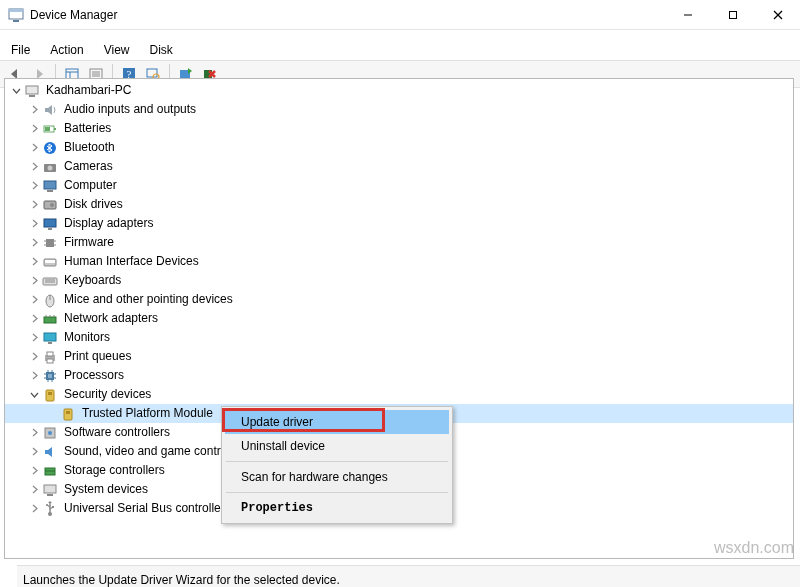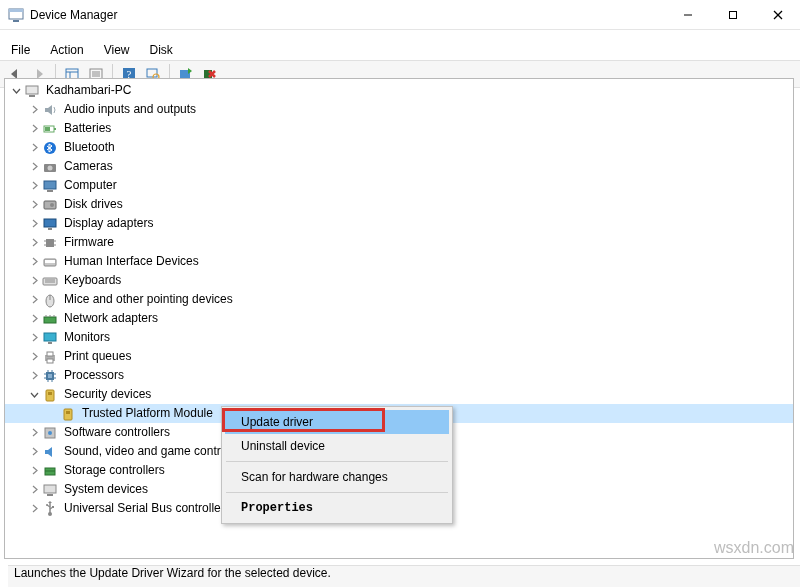--- a/index.html
+++ b/index.html
@@ -100,24 +100,24 @@
     display: inline-flex; align-items: center; justify-content: center;
   }
   .dev-icon svg { width: 16px; height: 16px; }
   .node-label { padding: 0 2px; }
   .sel {
     background: #cde8ff;
   }
   
   .statusbar {
     position: absolute;
-    left: 8px; right: 0; bottom: 0;
+    left: 17px; right: 0; bottom: 0;
     height: 22px;
     border-top: 1px solid #e0e0e0;
-    display: flex; align-items: flex-start;
+    display: flex; align-items: flex-end;
     padding: 0 6px;
     font-size: 12px;
     background: #f6f6f6;
   }
   
   .ctx-menu {
     position: absolute;
     left: 221px;
     top: 406px;
     width: 232px;

